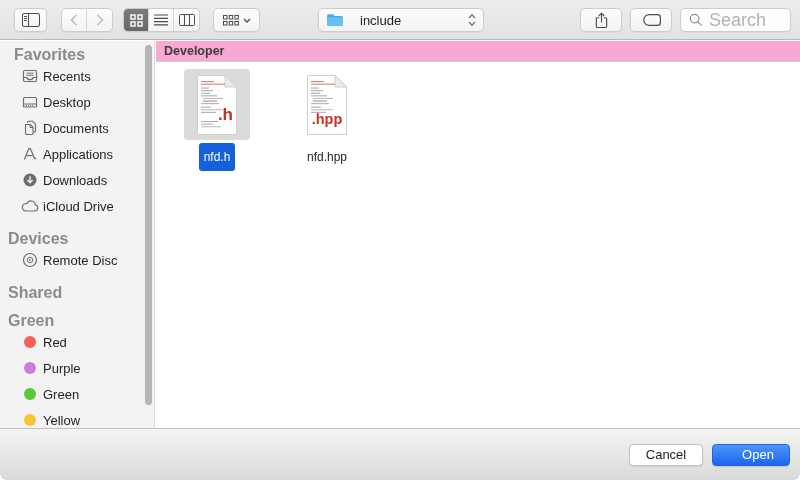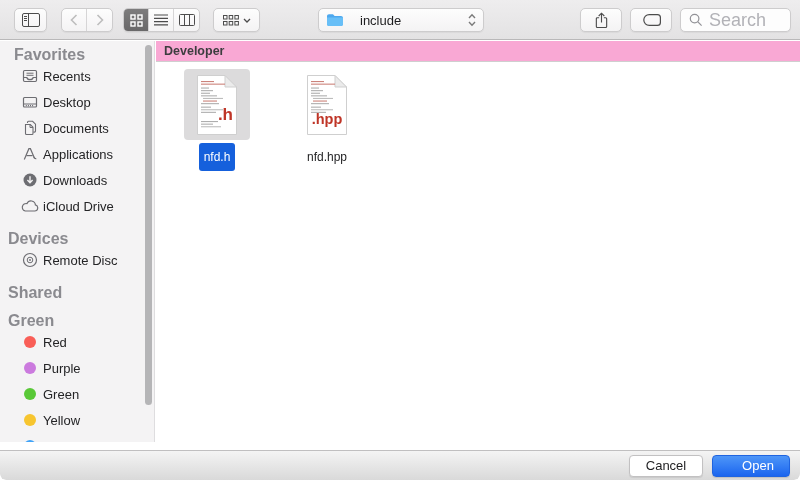--- a/index.html
+++ b/index.html
@@ -69,21 +69,21 @@
     font-size:12.5px; font-weight:600; color:#3d3d3f;
   }
   .files { display:flex; padding:7px 0 0 26px; gap:40px; }
   .filecell { width:70px; display:flex; flex-direction:column; align-items:center; }
   .iconwrap { width:66px; height:71px; border-radius:4px; display:flex; align-items:center; justify-content:center; }
   .filecell.selected .iconwrap { background:#dcdbdc; }
   .filelabel { margin-top:3px; font-size:12px; color:#1f1f21; padding:7px 5px; border-radius:3px; white-space:nowrap; }
   .filecell.selected .filelabel { background:#1560dc; color:#fff; }
   
   .footer {
-    position:absolute; left:0; bottom:0; width:800px; height:30px;
+    position:absolute; left:0; bottom:0; width:800px; height:52px;
     background:linear-gradient(#f4f4f4,#d9d9d9);
     border-top:1px solid #c0bfc0; border-radius:0 0 6px 6px;
     display:flex; align-items:center; justify-content:flex-end; gap:9px; padding-right:10px;
   }
   .btn {
     height:22px; border-radius:4px; font-family:"Liberation Sans",sans-serif;
     font-size:13px; display:flex; align-items:center; justify-content:center;
   }
   .btn-cancel { width:74px; background:#fff; border:1px solid #c2c1c2; color:#1d1d1f;
     box-shadow:0 1px 1px rgba(0,0,0,.08); }

